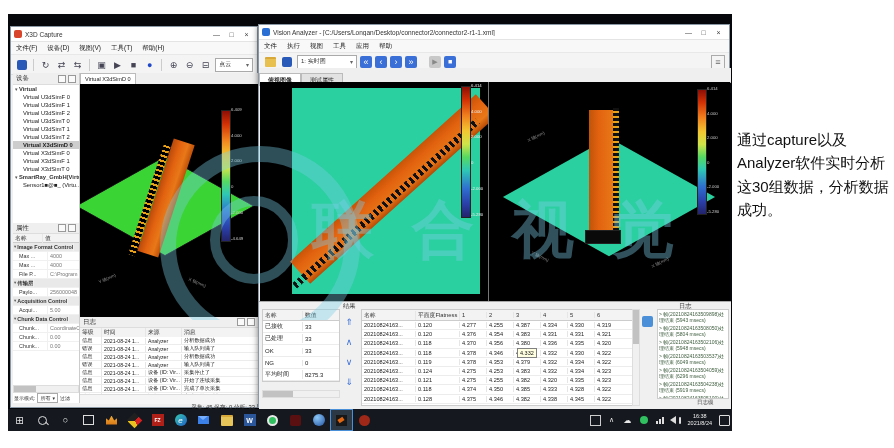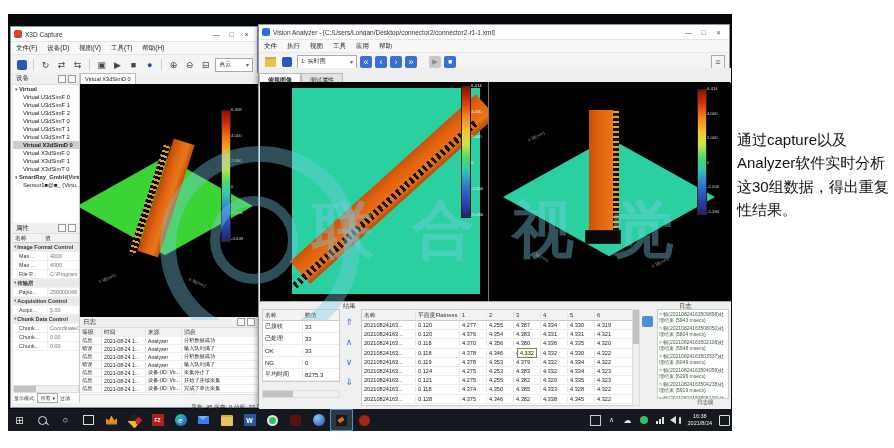--- a/index.html
+++ b/index.html
@@ -693,16 +693,16 @@
           <div>2021/8/24</div>
         </span>
         <span class="tb-slot">
             <span style="width:9px;height:9px;border:1px solid #ddd;border-radius:1px;"></span>
           </span>
       </span>
     </div>
   </div>
 
   <div id="note" class="abs">
-    <p>通过capture以及Analyzer软件实时分析这30组数据，得出重复性结果。</p>
+    <p>通过capture以及Analyzer软件实时分析这30组数据，分析数据成功。</p>
   </div>
 
 </div>
 
 </body></html>

